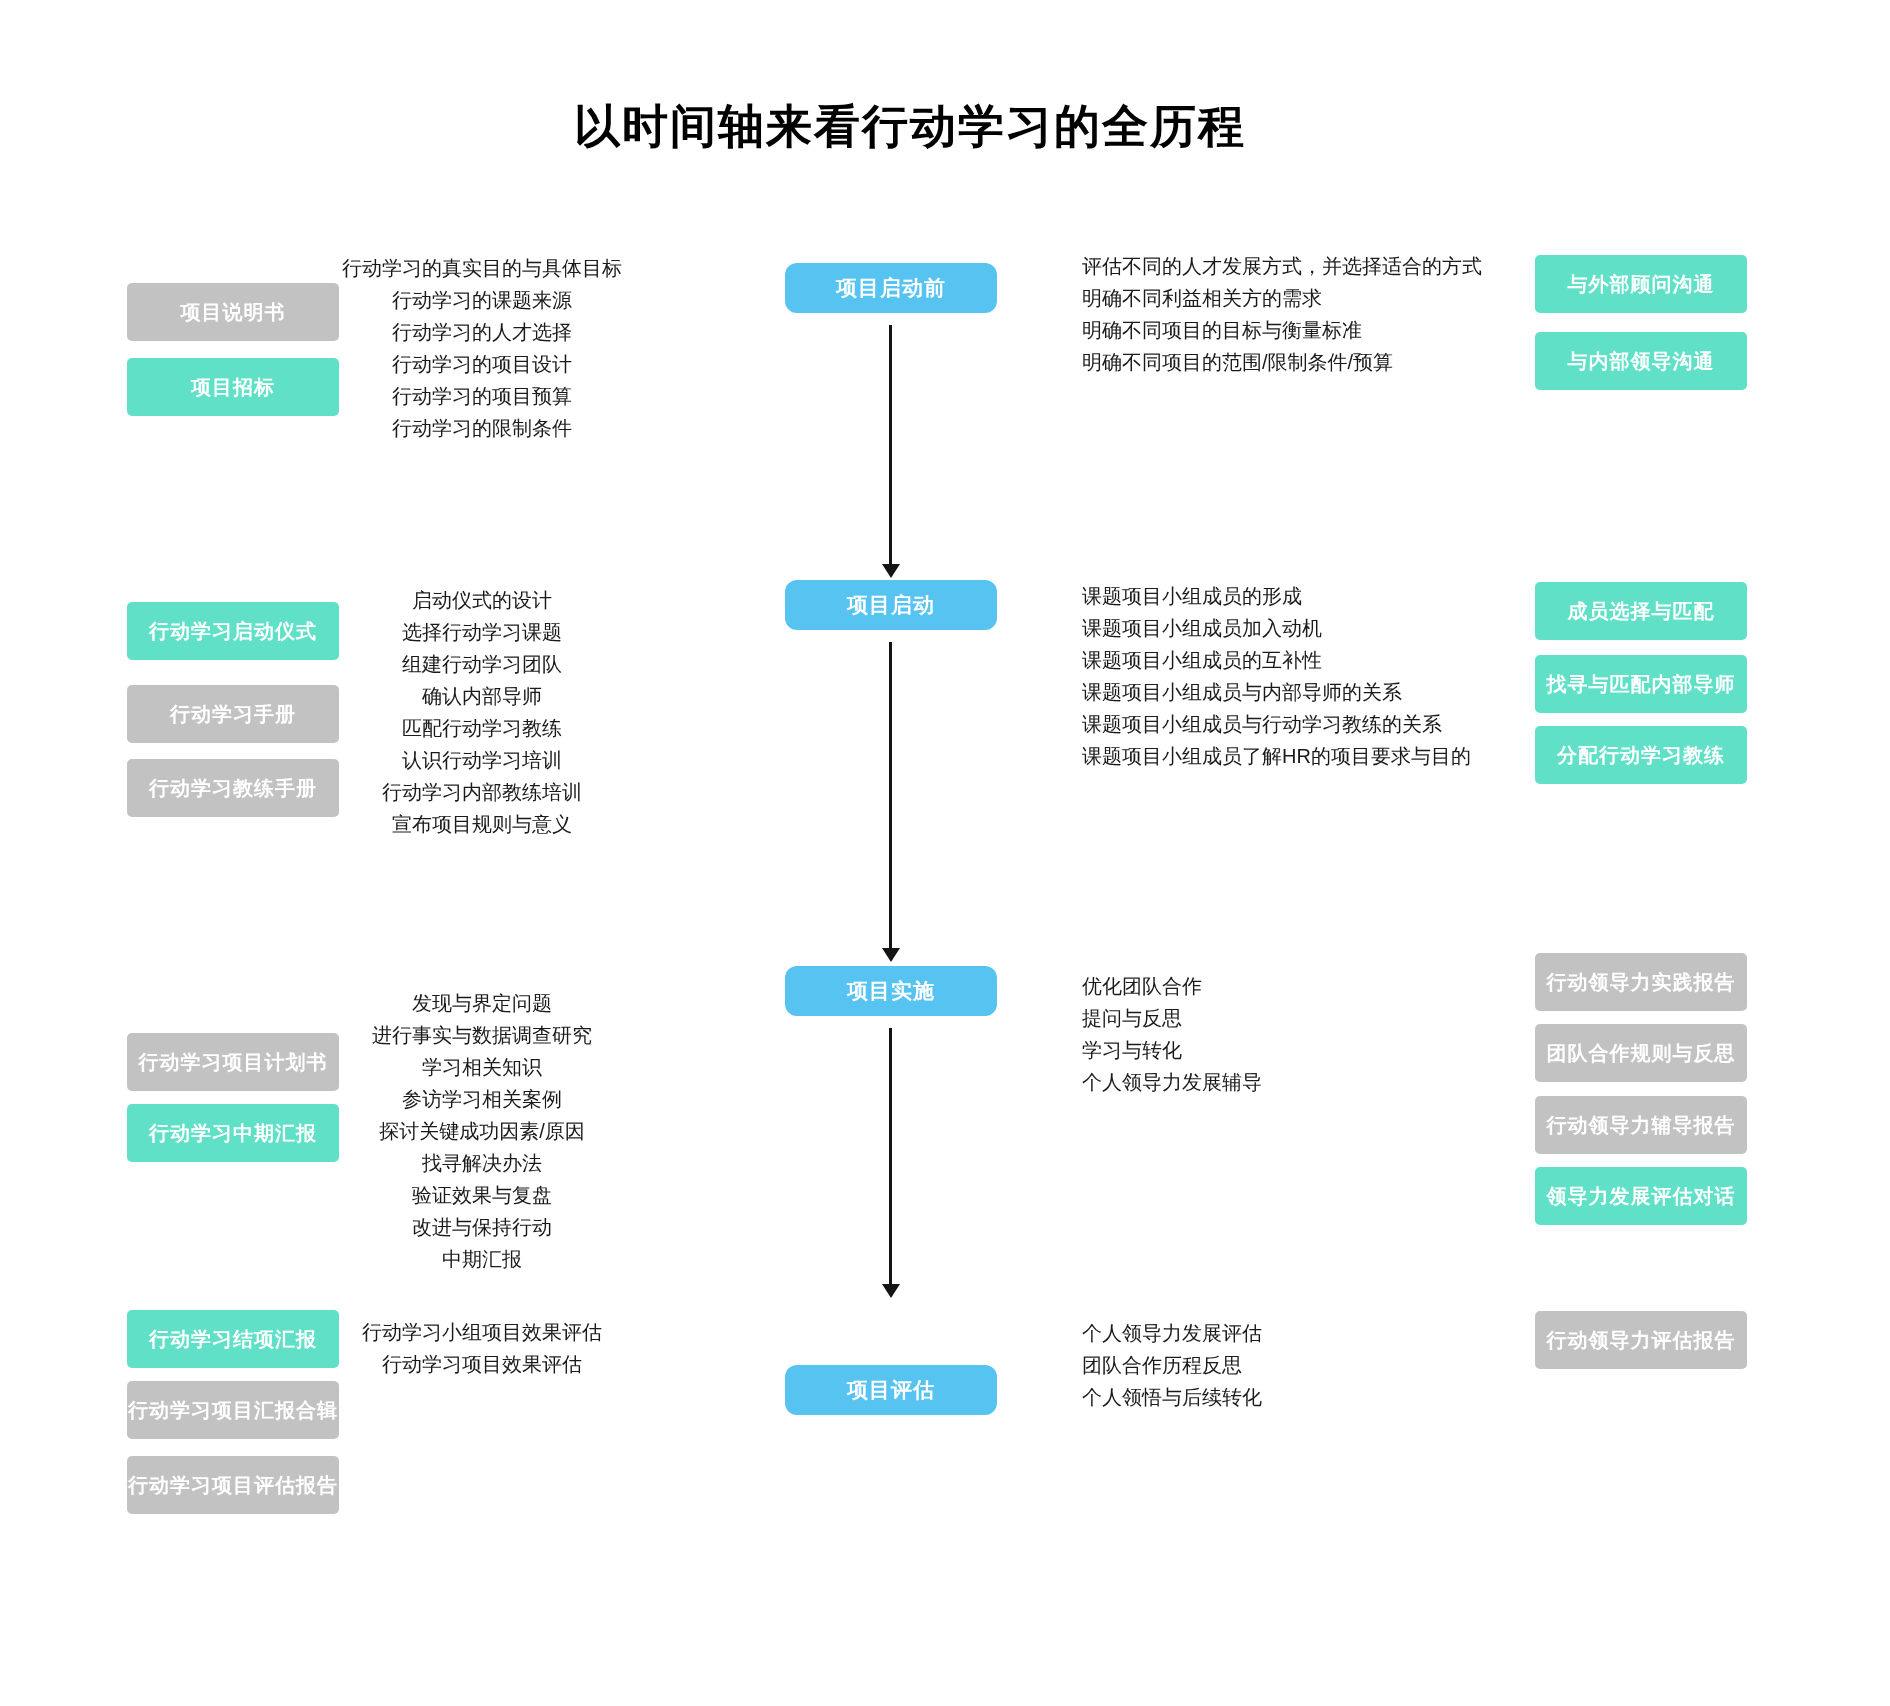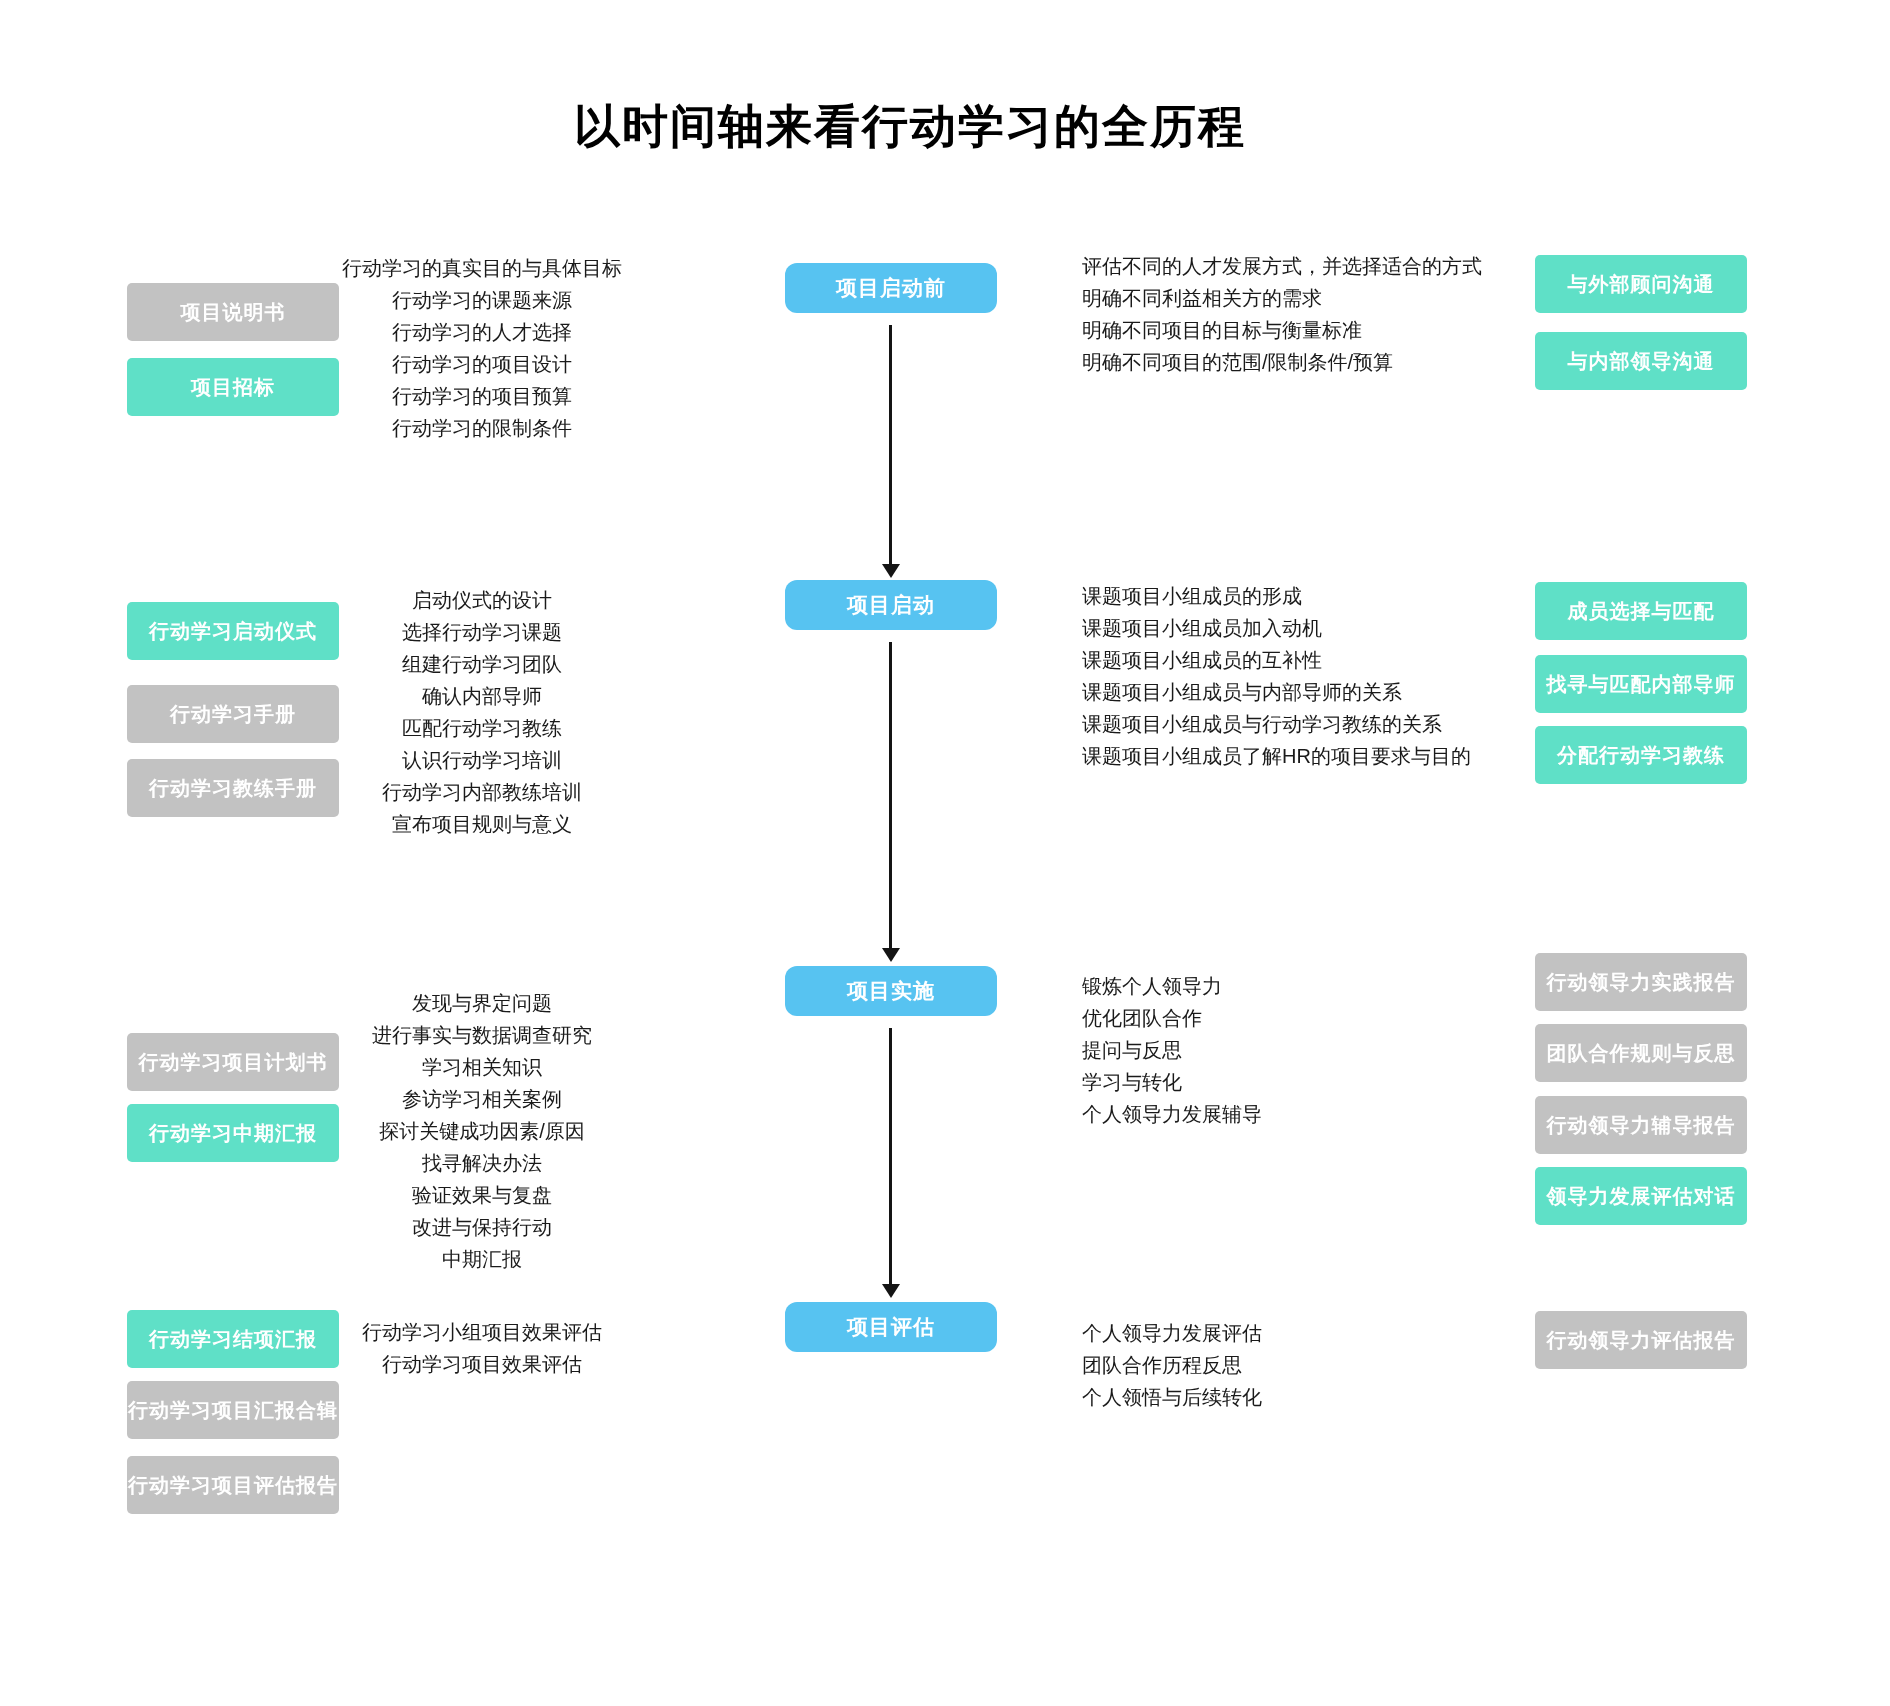--- a/index.html
+++ b/index.html
@@ -156,21 +156,20 @@
     <div class="line">探讨关键成功因素/原因</div>
     <div class="line">找寻解决办法</div>
     <div class="line">验证效果与复盘</div>
     <div class="line">改进与保持行动</div>
     <div class="line">中期汇报</div>
   </div>
 
   <div class="node" style="top:966px">项目实施</div>
 
   <div class="notes left-align" style="top:970px">
-    <div class="line">锻炼个人领导力</div>
     <div class="line">优化团队合作</div>
     <div class="line">提问与反思</div>
     <div class="line">学习与转化</div>
     <div class="line">个人领导力发展辅导</div>
   </div>
 
   <div class="btn right-col gray" style="top:953px">行动领导力实践报告</div>
   <div class="btn right-col gray" style="top:1024px">团队合作规则与反思</div>
   <div class="btn right-col gray" style="top:1096px">行动领导力辅导报告</div>
   <div class="btn right-col teal" style="top:1167px">领导力发展评估对话</div>
@@ -179,21 +178,21 @@
 
   <div class="btn teal" style="top:1310px">行动学习结项汇报</div>
   <div class="btn gray" style="top:1381px">行动学习项目汇报合辑</div>
   <div class="btn gray" style="top:1456px">行动学习项目评估报告</div>
 
   <div class="notes right-align" style="top:1316px">
     <div class="line">行动学习小组项目效果评估</div>
     <div class="line">行动学习项目效果评估</div>
   </div>
 
-  <div class="node" style="top:1302px">项目评估</div>
+  <div class="node" style="top:1365px">项目评估</div>
 
   <div class="notes left-align" style="top:1317px">
     <div class="line">个人领导力发展评估</div>
     <div class="line">团队合作历程反思</div>
     <div class="line">个人领悟与后续转化</div>
   </div>
 
   <div class="btn right-col gray" style="top:1311px">行动领导力评估报告</div>
 
 </div>

